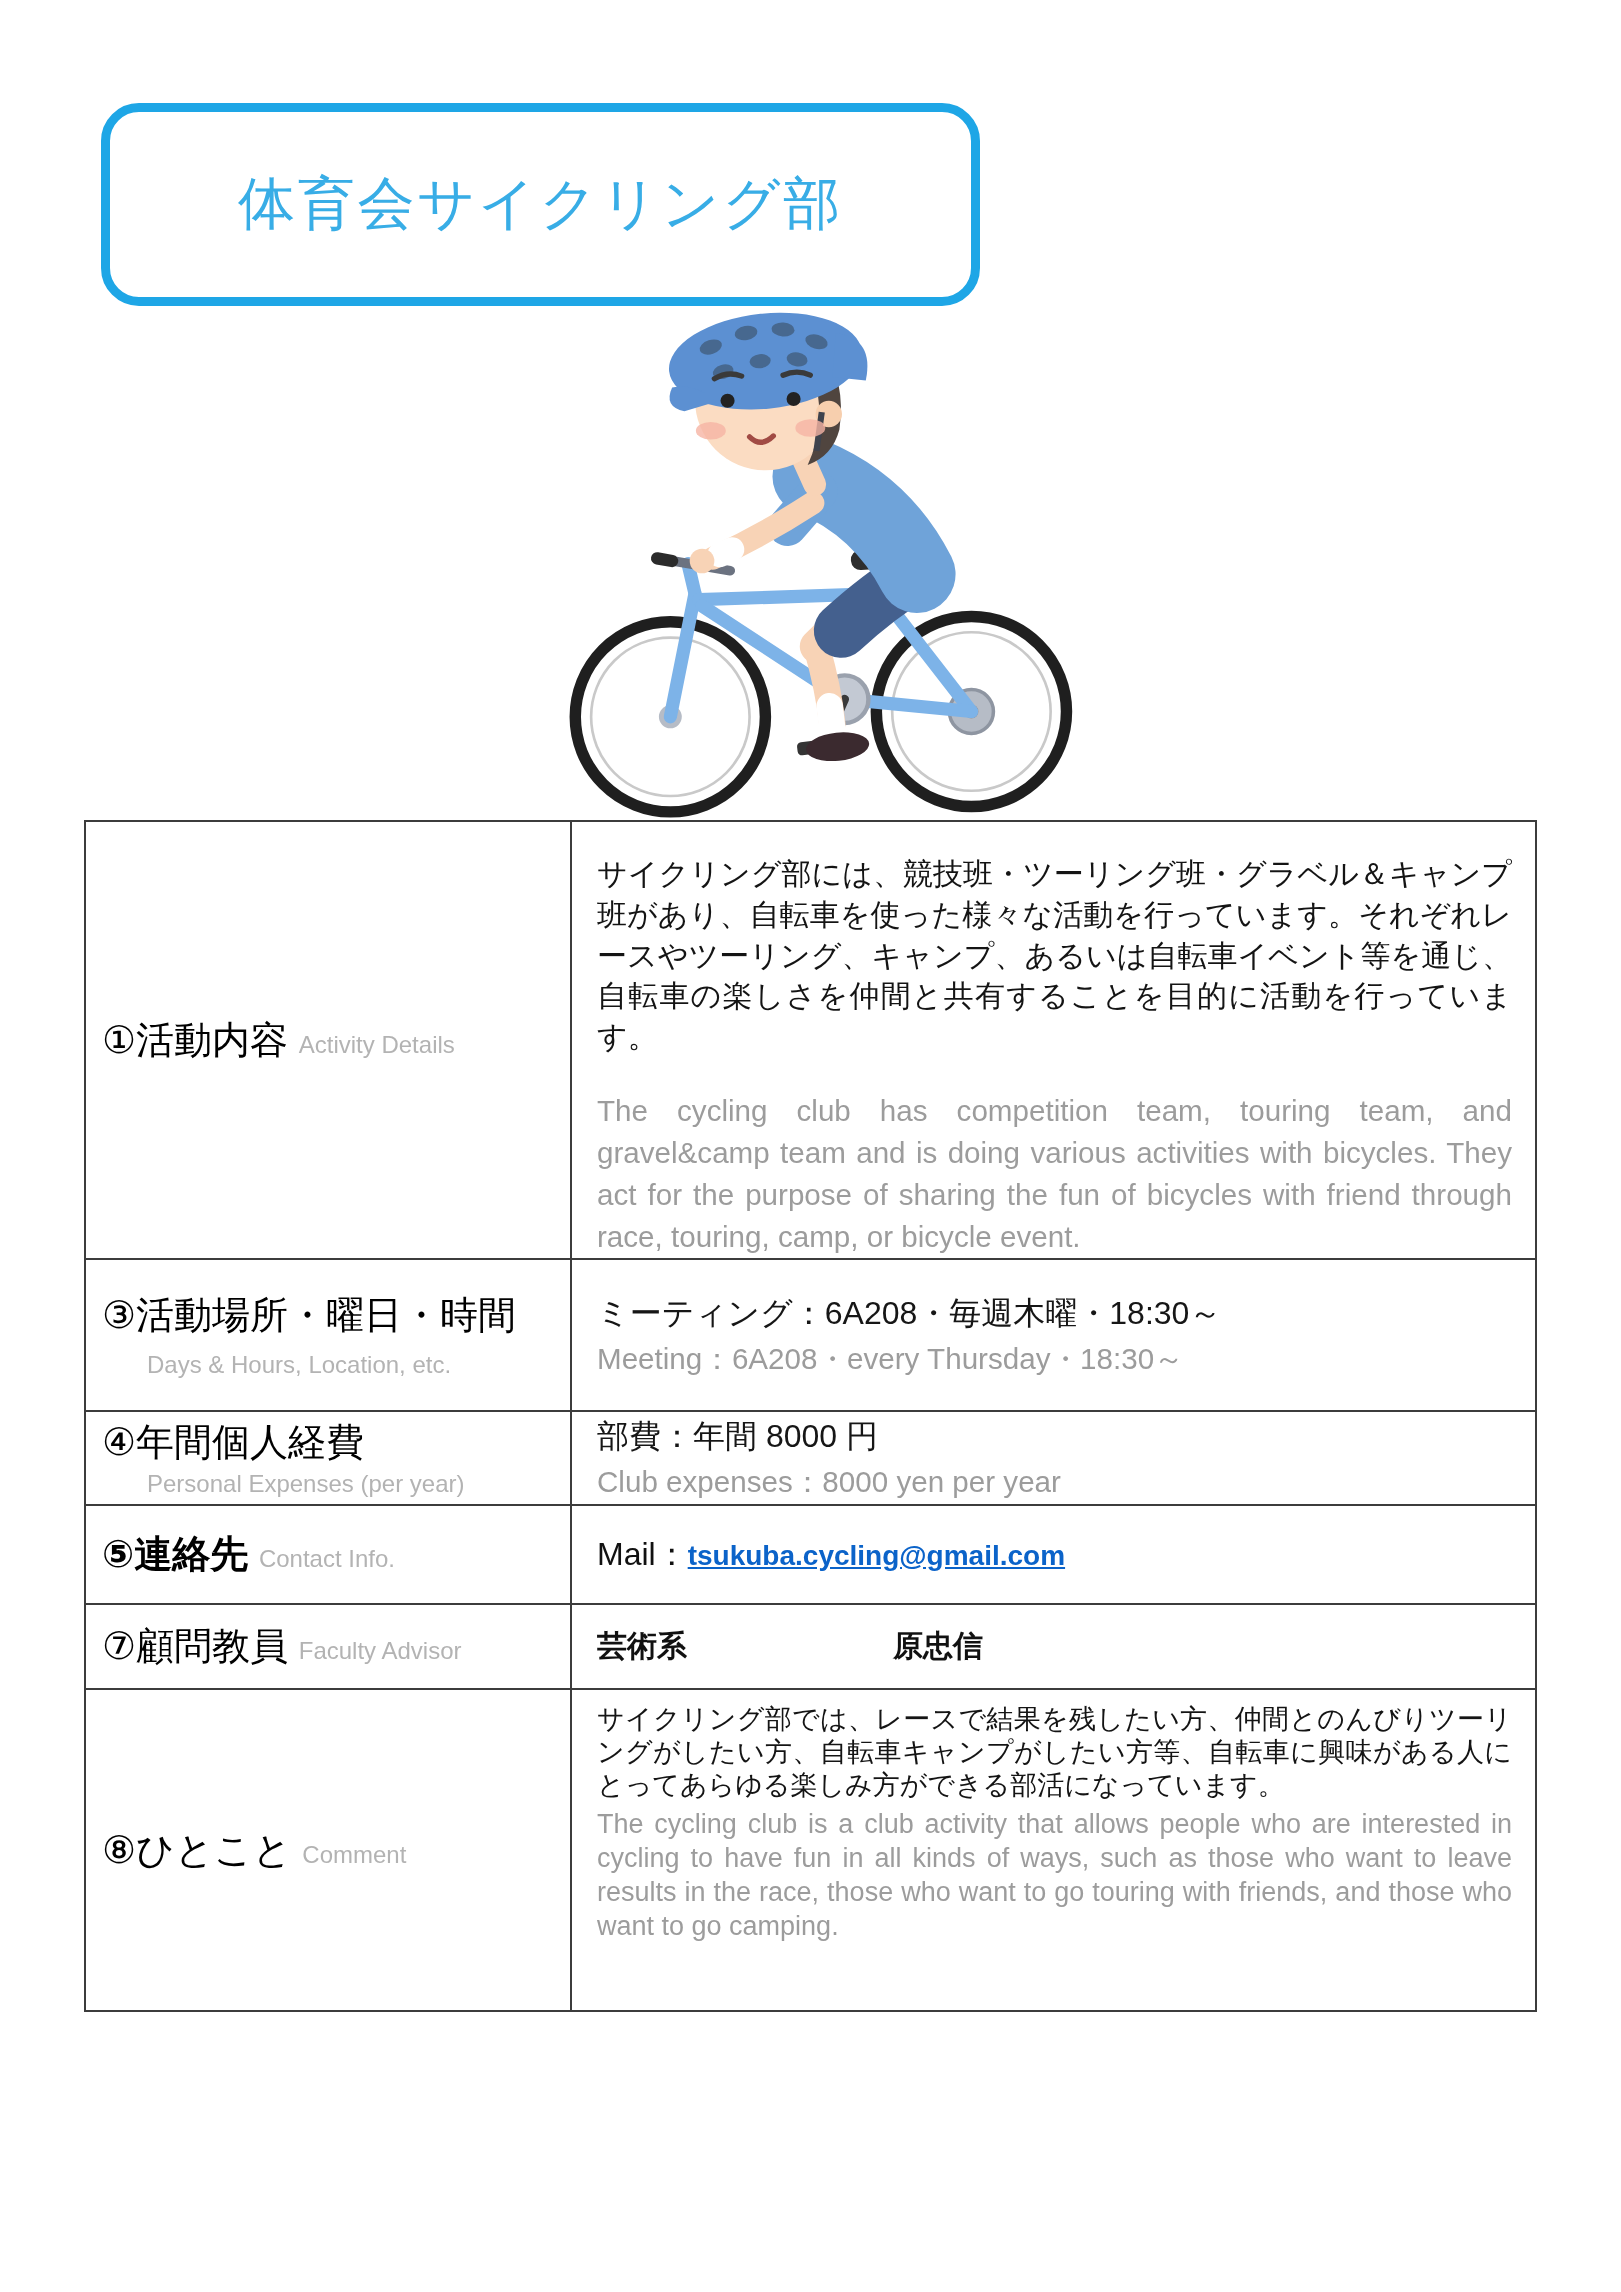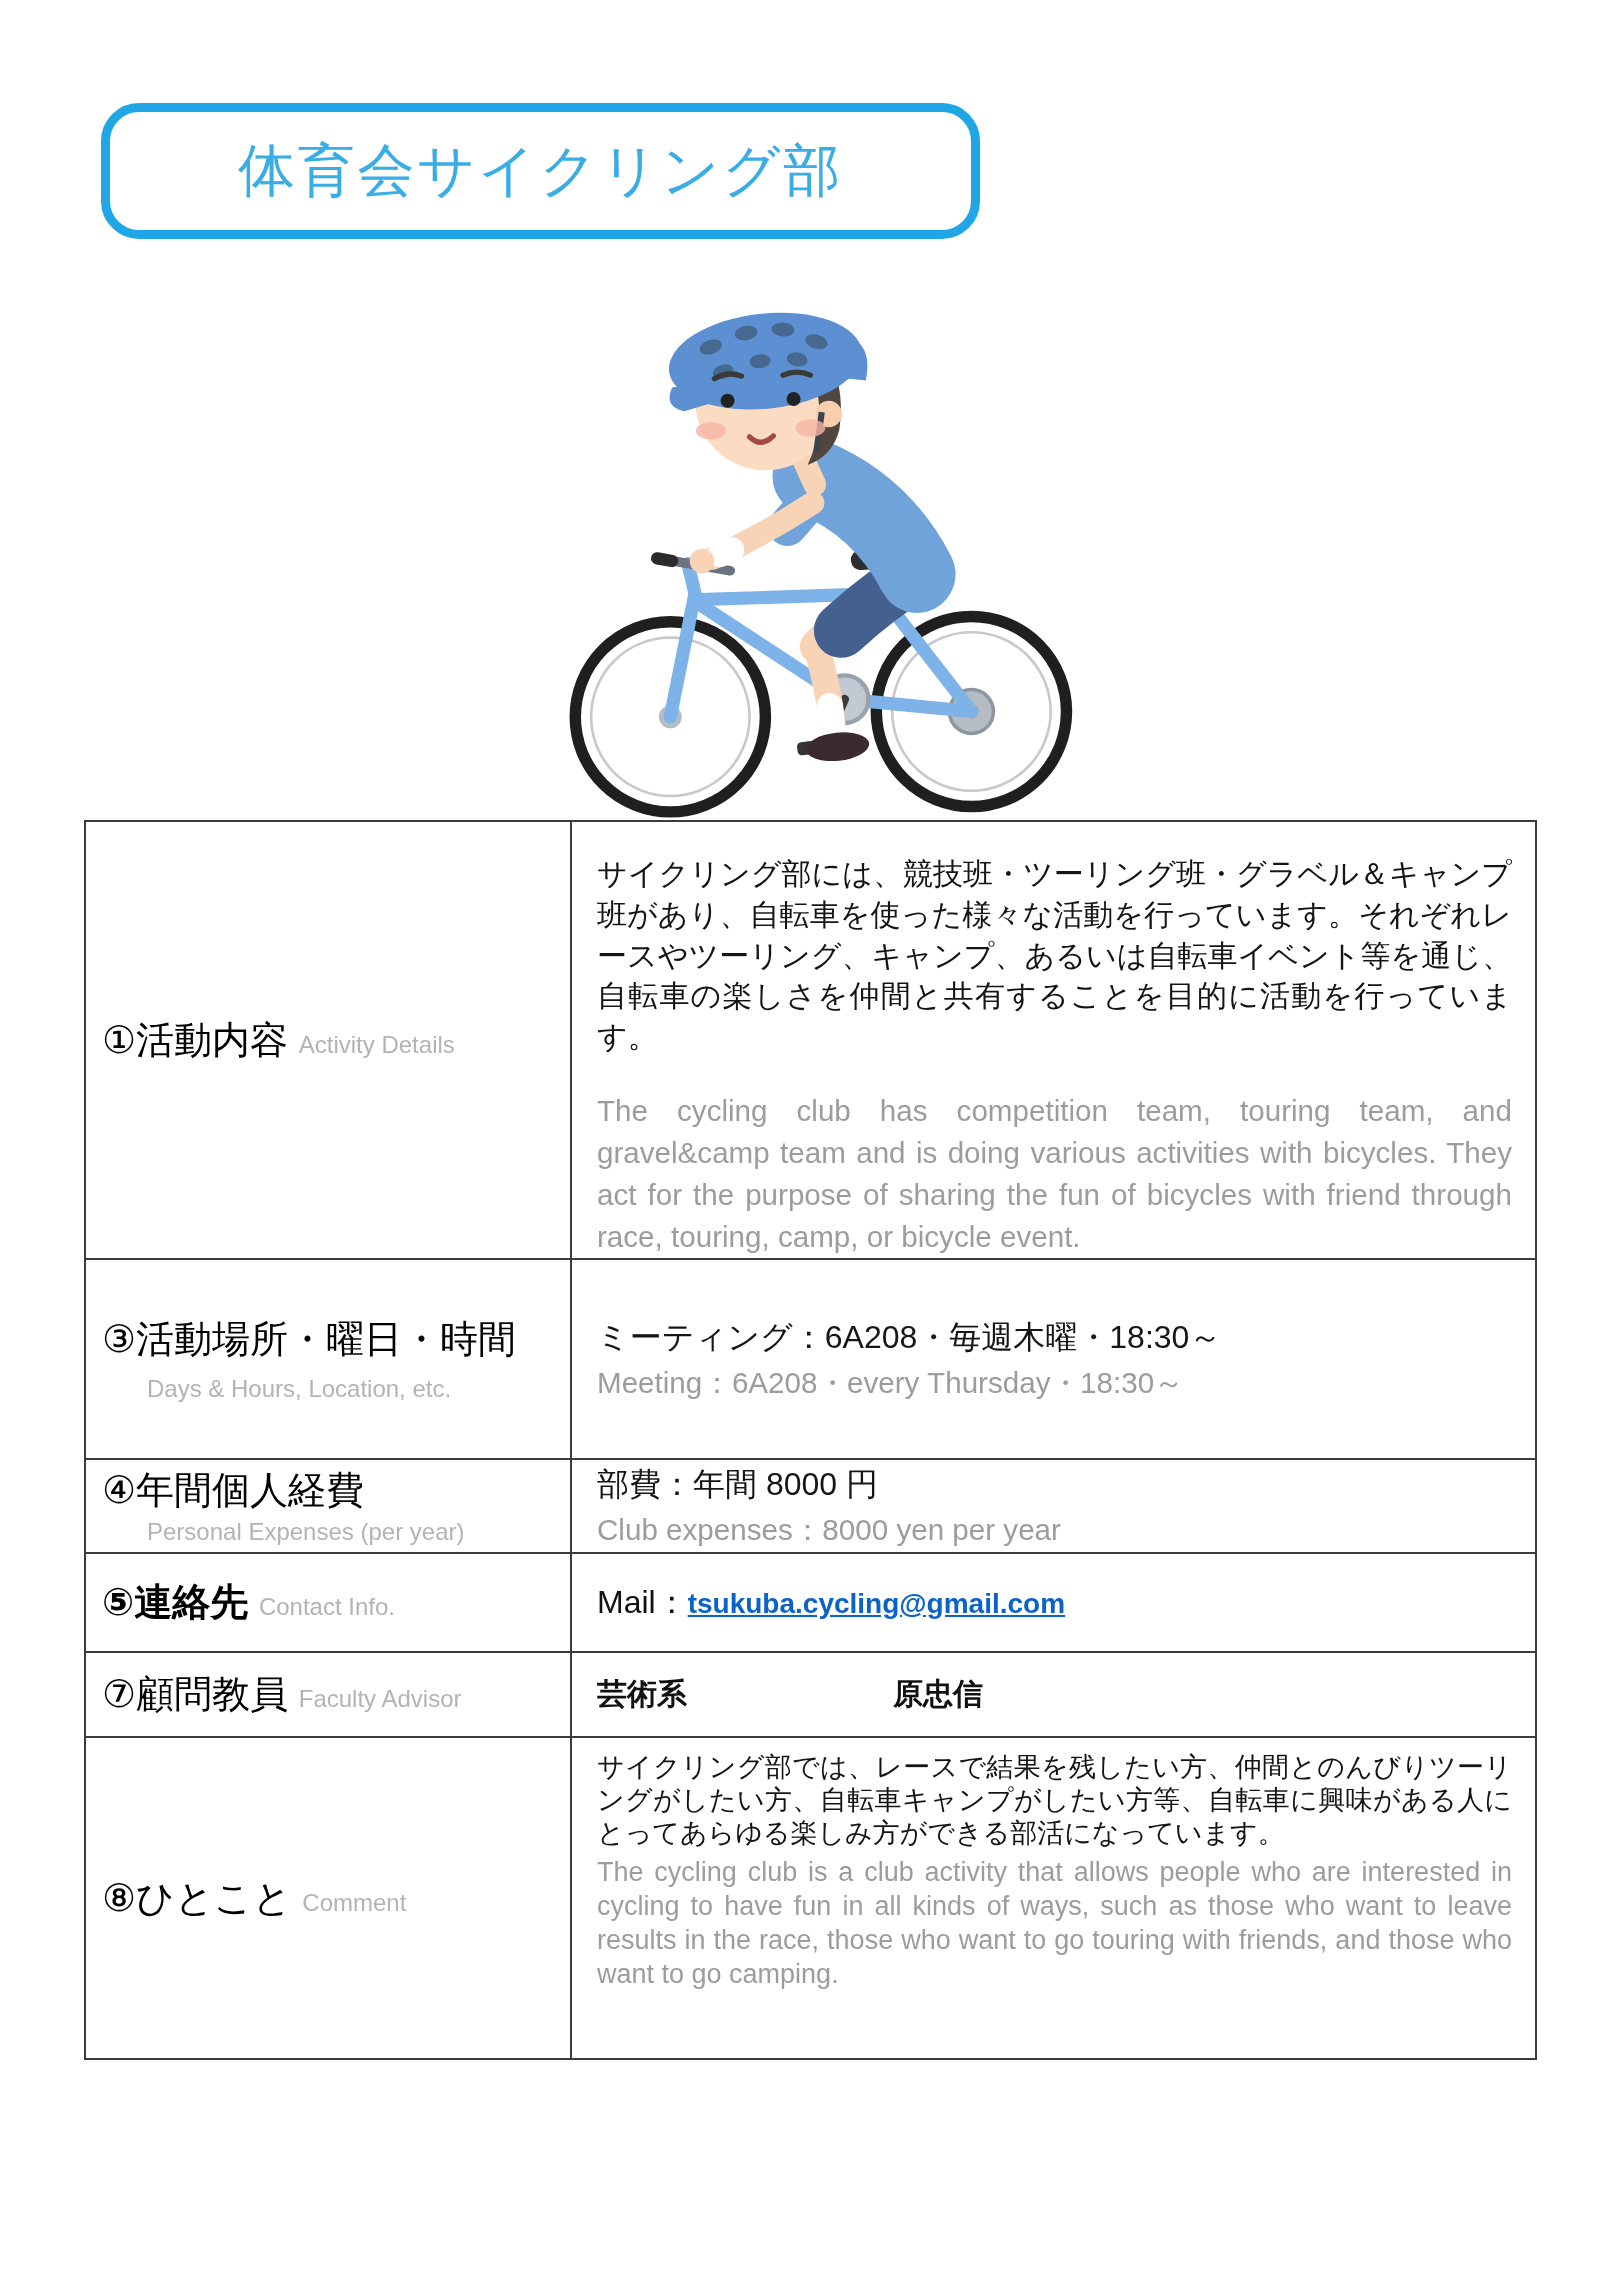--- a/index.html
+++ b/index.html
@@ -3,21 +3,21 @@
 <meta charset="utf-8">
 <style>
   html,body { margin:0; padding:0; background:#e8e8e8; }
   .page {
     position:relative; width:1621px; height:2293px; background:#ffffff;
     font-family:"Liberation Sans","DejaVu Sans",sans-serif; overflow:hidden;
   }
 
   
   .title-box {
-    position:absolute; left:101px; top:103px; width:879px; height:136px;
+    position:absolute; left:101px; top:103px; width:879px; height:203px;
     box-sizing:border-box; border:9.9px solid #1ea6e6; border-radius:38px;
     display:flex; align-items:center; justify-content:center; background:#fff;
   }
   .title-text { font-size:57px; color:#38ade6; letter-spacing:2.7px; white-space:nowrap; }
 
   
   .illustration { position:absolute; left:536px; top:296px; width:568px; height:537px; }
   .illustration svg { width:100%; height:100%; }
 
   
@@ -168,21 +168,21 @@
       <th>
         <span class="label-jp">①活動内容</span><span class="label-en">Activity Details</span>
       </th>
       <td class="cell-top pad-top-lg">
         <p class="para-jp">サイクリング部には、競技班・ツーリング班・グラベル＆キャンプ班があり、自転車を使った様々な活動を行っています。それぞれレースやツーリング、キャンプ、あるいは自転車イベント等を通じ、自転車の楽しさを仲間と共有することを目的に活動を行っています。</p>
         <p class="para-en">The cycling club has competition team, touring team, and gravel&amp;camp team and is doing various activities with bicycles. They act for the purpose of sharing the fun of bicycles with friend through race, touring, camp, or bicycle event.</p>
       </td>
     </tr>
 
 
-    <tr style="height:200px">
+    <tr style="height:152px">
       <th>
         <span class="label-jp hang">③活動場所・曜日・時間</span>
         <span class="label-en-block">Days &amp; Hours, Location, etc.</span>
       </th>
       <td>
         <div class="line-jp">ミーティング：6A208・毎週木曜・18:30～</div>
         <div class="line-en">Meeting：6A208・every Thursday・18:30～</div>
       </td>
     </tr>
 

